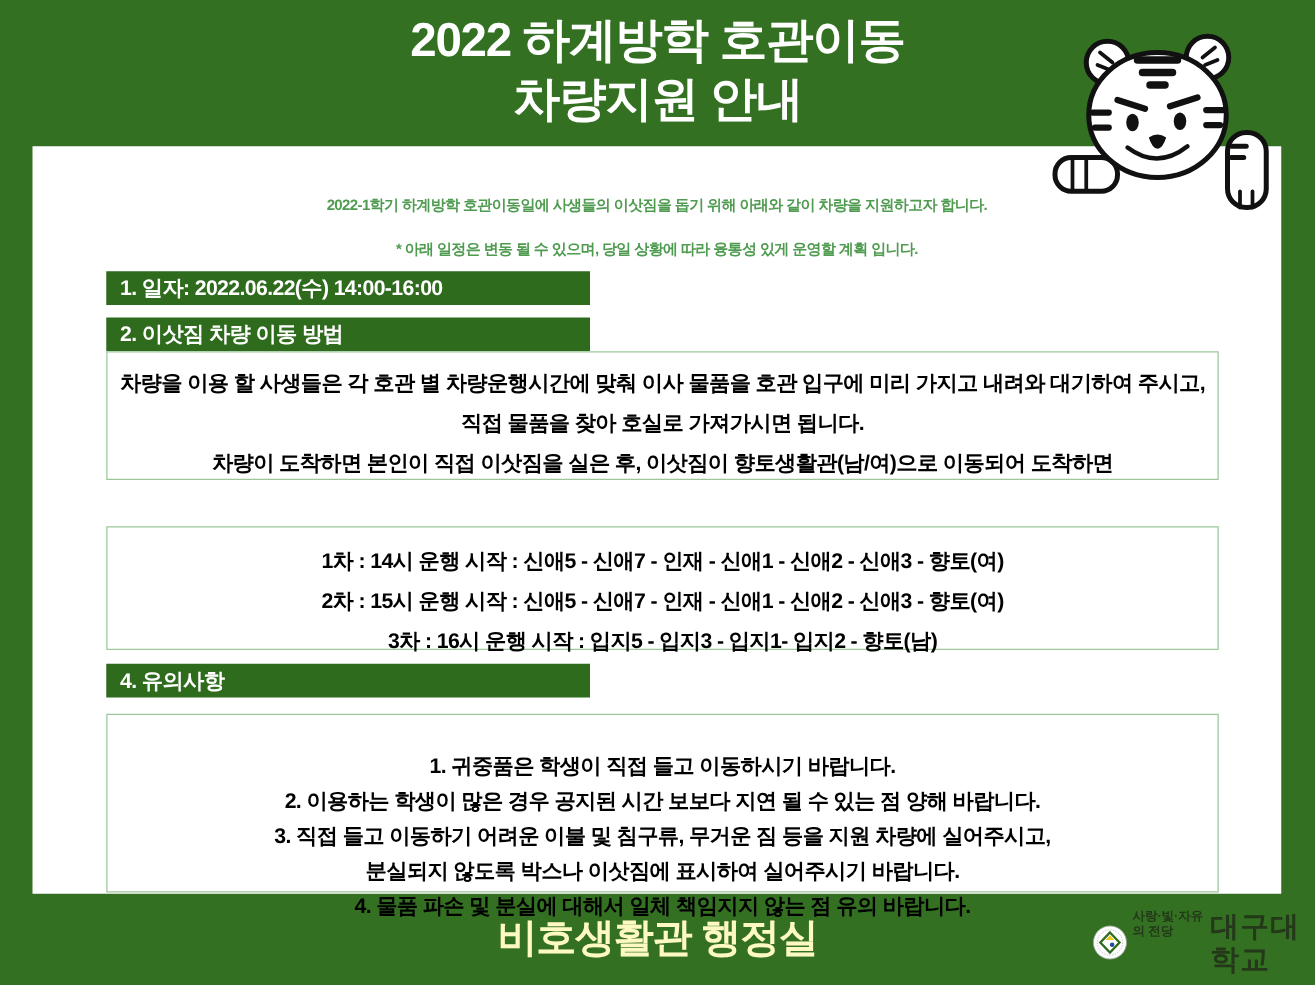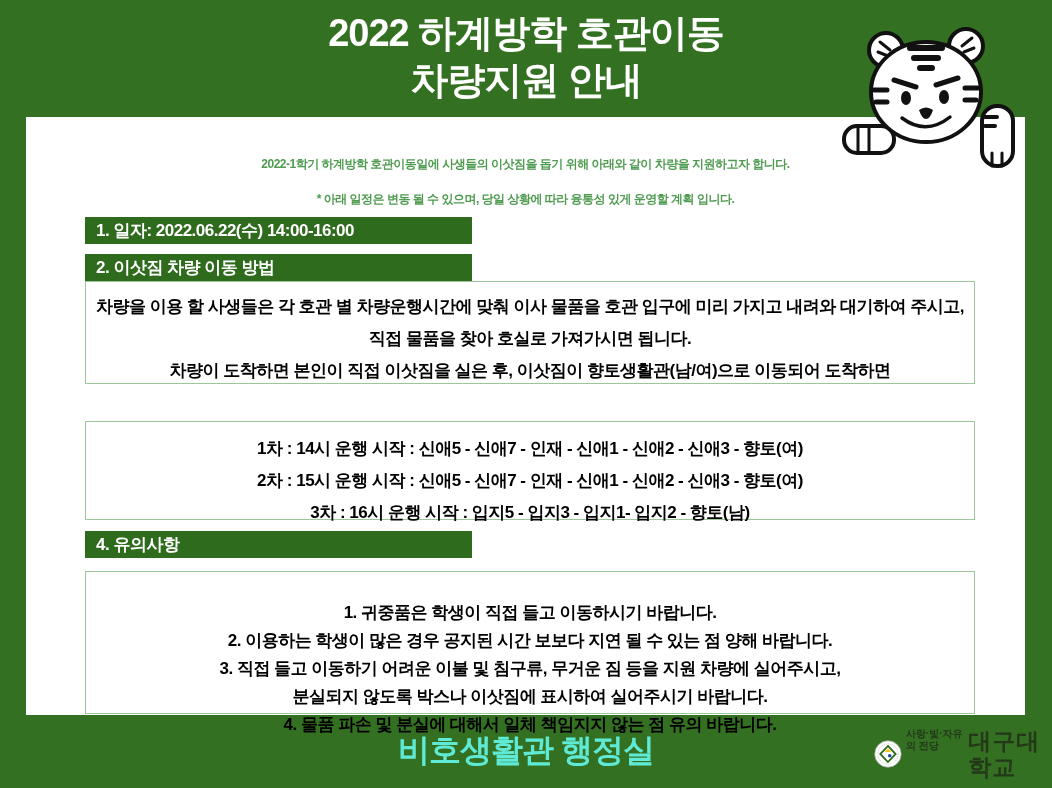--- a/index.html
+++ b/index.html
@@ -39,21 +39,21 @@
     border:1px solid #9cc79a;background:#ffffff;
     color:#000000;font-size:17px;font-weight:bold;text-align:center;
     letter-spacing:-0.5px;
   }
   .box2{top:281px;height:103px;padding-top:9px;line-height:32px;}
   .box3{top:421px;height:99px;padding-top:11px;line-height:32px;}
   .box4{top:558px;height:143px;padding-top:27px;line-height:28px;margin-top:13px;}
   .box div{white-space:nowrap;}
   .footer-office{
     position:absolute;top:729px;left:0;right:0;text-align:center;
-    color:#5eead4;font-size:32px;font-weight:bold;letter-spacing:-1px;
+    color:#fef9c3;font-size:32px;font-weight:bold;letter-spacing:-1px;
   }
   .logo{
     position:absolute;top:728px;left:874px;display:flex;align-items:center;
   }
   .logo-texts{margin-left:4px;display:flex;flex-direction:row;}
   .logo-tagline{
     color:#24381a;font-size:10px;font-weight:bold;letter-spacing:0;
     line-height:12px;
   }
   .logo-univ{

